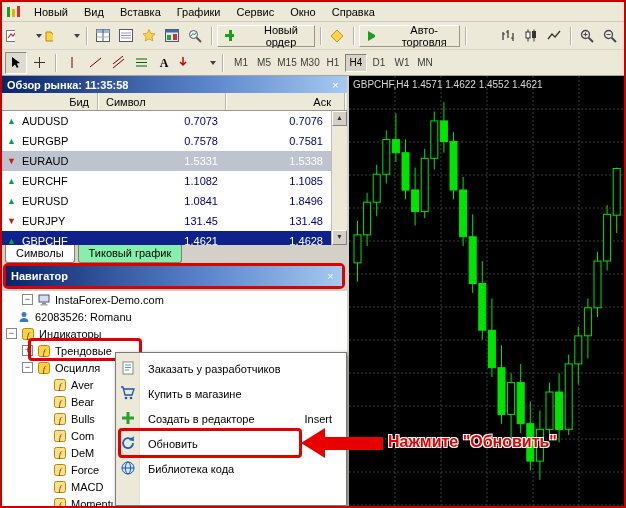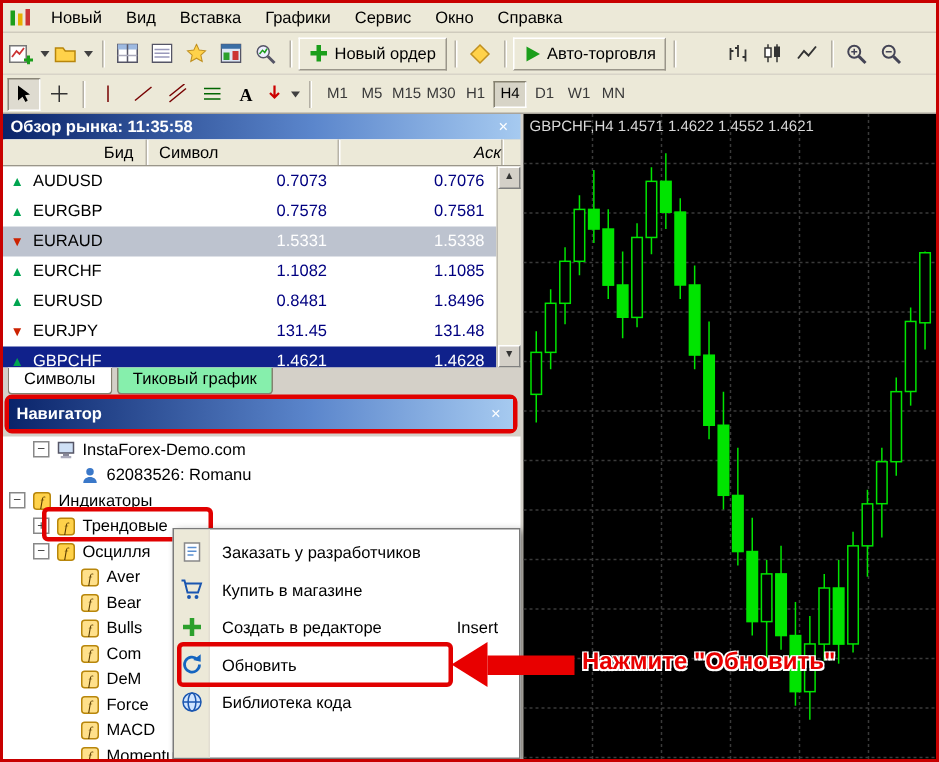--- a/index.html
+++ b/index.html
@@ -9,39 +9,39 @@
 
   
   #menubar{position:absolute;left:0;top:0;width:622px;height:20px;background:#ece9d8;border-bottom:1px solid #cfcbbd;display:flex;align-items:center;padding-left:3px;}
   .applogo{width:16px;height:14px;margin:0 4px 0 1px;display:flex;}
   .menu-item{padding:3px 8px;cursor:default;}
 
   
   .toolbar{position:absolute;display:flex;align-items:center;background:#ece9d8;}
   #toolbar1{left:0;top:20px;width:622px;height:28px;border-bottom:1px solid #d8d4c8;padding:0 3px;gap:1px;}
   #toolbar2{left:0;top:48px;width:622px;height:26px;border-bottom:1px solid #a8a49a;padding:0 3px;gap:1px;}
-  .tbtn{height:22px;min-width:22px;display:flex;align-items:center;justify-content:center;background:transparent;border:1px solid transparent;gap:4px;font-family:inherit;font-size:11px;cursor:default;}
+  .tbtn{height:22px;min-width:22px;display:flex;align-items:center;justify-content:center;background:transparent;border:1px solid transparent;gap:20px;font-family:inherit;font-size:11px;cursor:default;}
   .tbtn.raised{border-color:#fff #9a968a #9a968a #fff;background:#ece9d8;padding:0 6px;}
   .tbtn.checked{border-color:#8a8678 #fff #fff #8a8678;background:#dedbd0;}
   .caret{width:0;height:0;border-left:3px solid transparent;border-right:3px solid transparent;border-top:4px solid #404040;margin-left:1px;}
   .tsep{width:1px;height:18px;background:#b4b0a4;box-shadow:1px 0 0 #fff;margin:0 4px;flex:none;}
   #tf-group{display:flex;gap:1px;margin-left:2px;}
   .tf{width:22px;height:18px;font-size:10px;color:#3a3a3a;background:transparent;border:1px solid transparent;font-family:inherit;}
   .tf.active{border-color:#84806f #fff #fff #84806f;background:#d7d4c7;color:#000;}
 
   
   #left{position:absolute;left:0;top:74px;width:345px;height:430px;background:#d4d0c8;}
   .ptitle{height:17px;background:linear-gradient(to right,#0a246a,#5b86cc 60%,#a6caf0);color:#fff;display:flex;align-items:center;padding:0 5px;font-weight:bold;font-size:11px;}
   .pclose{margin-left:auto;color:#fff;font-weight:normal;width:13px;text-align:center;}
   .pclose::before{content:"×";}
   #mw-header{position:absolute;top:17px;left:0;width:345px;height:18px;background:#ece9d8;border-bottom:1px solid #9a968a;display:flex;align-items:center;}
   .hcell{border-right:1px solid #b8b4a8;box-shadow:1px 0 0 #fff;height:100%;display:flex;align-items:center;padding:0 8px;}
   .hcell.c1{width:128px;}
   .hcell.c2{width:96px;justify-content:flex-end;}
-  .hcell.c3{width:109px;justify-content:flex-end;padding-right:0;font-style:italic;}
+  .hcell.c3{width:119px;justify-content:flex-end;padding-right:13px;}
   #mw-body{position:absolute;top:35px;left:0;width:345px;height:134px;background:#fff;overflow:hidden;}
   .mw-row{display:flex;height:20px;align-items:center;width:329px;}
   .cell.sym{width:128px;display:flex;gap:6px;padding-left:5px;align-items:center;}
   .arr{font-size:9px;line-height:9px;}
   .arr.up{color:#00a550;} .arr.down{color:#cc2200;}
   .cell.num{text-align:right;color:#000080;}
   .cell.bid{width:96px;padding-right:8px;}
   .cell.ask{width:105px;padding-right:8px;}
   .mw-row.sel-gray{background:#bdc3cf;}
   .mw-row.sel-gray .cell.num{color:#fff;}
@@ -318,21 +318,21 @@
             <span class="symname">EURCHF</span>
           </div>
           <div class="cell num bid">1.1082</div>
           <div class="cell num ask">1.1085</div>
         </div>
         <div class="mw-row">
           <div class="cell sym">
             <span class="arr up">▲</span>
             <span class="symname">EURUSD</span>
           </div>
-          <div class="cell num bid">0.8481</div>
+          <div class="cell num bid">1.0841</div>
           <div class="cell num ask">1.8496</div>
         </div>
         <div class="mw-row">
           <div class="cell sym">
             <span class="arr down">▼</span>
             <span class="symname">EURJPY</span>
           </div>
           <div class="cell num bid">131.45</div>
           <div class="cell num ask">131.48</div>
         </div>
@@ -364,21 +364,21 @@
           <span class="exp box">−</span>
           <span class="ticon">
             <svg width="14" height="14" viewBox="0 0 14 14">
               <rect x="2" y="2" width="10" height="7" fill="#cfe0f5" stroke="#556"></rect>
               <rect x="5" y="9.5" width="4" height="1.5" fill="#889"></rect>
               <rect x="3.5" y="11" width="7" height="1.5" fill="#aab"></rect>
             </svg>
           </span>
           <span class="tlabel">InstaForex-Demo.com</span>
         </div>
-        <div class="trow" style="padding-left: 36px;">
+        <div class="trow" style="">
           <span class="exp"></span>
           <span class="ticon">
             <svg width="14" height="14" viewBox="0 0 14 14">
               <circle cx="7" cy="4.5" r="2.5" fill="#3a78c9"></circle>
               <path d="M2.5 12c0-2.5 2-4 4.5-4s4.5 1.5 4.5 4z" fill="#3a78c9"></path>
             </svg>
           </span>
           <span class="tlabel">62083526: Romanu</span>
         </div>
         <div class="trow" style="padding-left: 4px;">

